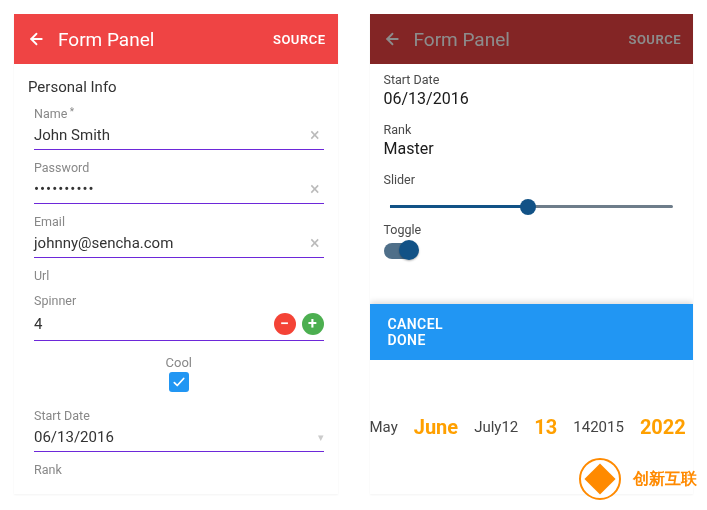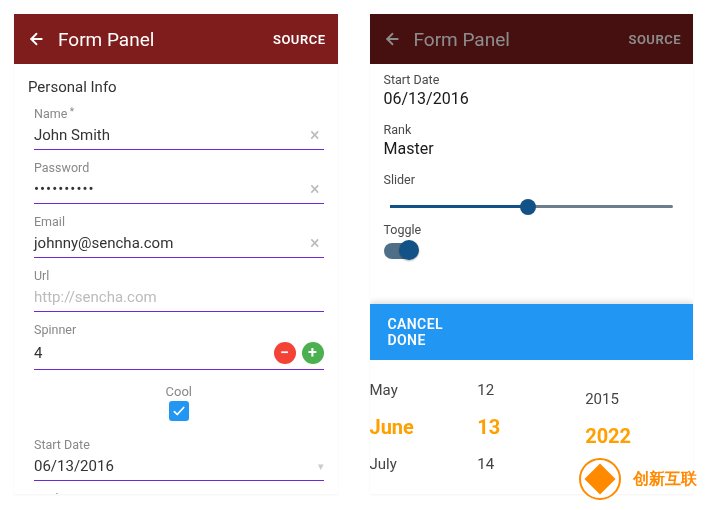--- a/index.html
+++ b/index.html
@@ -16,21 +16,21 @@
     width: 325px;
     height: 480px;
     background: #fff;
     position: relative;
     overflow: hidden;
     box-shadow: 0 1px 2px rgba(0,0,0,0.05);
   }
   .screen.dimmed-bg { background:#fff; }
   .appbar {
     height: 50px;
-    background: #7f1d1d;
+    background: #ef4444;
     color: #fff;
     display: flex;
     align-items: center;
     padding: 0 12px;
     gap: 14px;
   }
   .appbar .title { font-size: 19px; font-weight: 400; flex: 1; }
   .appbar .source { font-size: 13px; font-weight: 600; letter-spacing: 0.5px; }
   .dimmed .appbar, .dimmed .form-body { filter: brightness(0.55); pointer-events: none; }
   .arrow-back {
@@ -90,21 +90,21 @@
     position:absolute; left:0; right:0; bottom:0; background:#fff;
     box-shadow: 0 -2px 6px rgba(0,0,0,0.15);
   }
   .picker-actions {
     background:#2196f3; color:#fff; display:flex; justify-content:space-between;
     padding:12px 18px; font-size:14px; font-weight:600; letter-spacing:0.4px;flex-direction:column;
   }
   .picker-cols {
     display:flex; height:134px;
   }
-  .picker-col { flex:1; display:flex; flex-direction:column; align-items:flex-start; justify-content:center; gap:16px; }
+  .picker-col { flex:1; display:flex; flex-direction:row; align-items:center; justify-content:center; gap:16px; }
   .picker-item { color:#444; font-size:15px; }
   .picker-item.selected { color:#ffa000; font-size:20px; font-weight:700; }
   
   .watermark {
     position:absolute; right:10px; bottom:10px; display:flex; align-items:center; gap:12px;
     color:#ff8a00; font-weight:600; font-size:16px;
   }
   .wm-badge {
     width:42px; height:42px; border-radius:50%; border:2px solid #ff8a00;
     display:flex; align-items:center; justify-content:center; background:#fff;
@@ -153,23 +153,20 @@
       <div class="field">
         <span class="field-label">Email</span>
         <div class="field-row">
           <span class="field-value">johnny@sencha.com</span>
           <span class="clear-x">×</span>
         </div>
       </div>
 
       <div class="field">
         <span class="field-label">Url</span>
-        <div class="field-row">
-          <span class="field-value placeholder">http://sencha.com</span>
-        </div>
       </div>
 
       <div class="field">
         <span class="field-label">Spinner</span>
         <div class="field-row">
           <span class="field-value">4</span>
           <span class="spinner-btns">
             <span class="circle-btn minus">−</span>
             <span class="circle-btn plus">+</span>
           </span>

